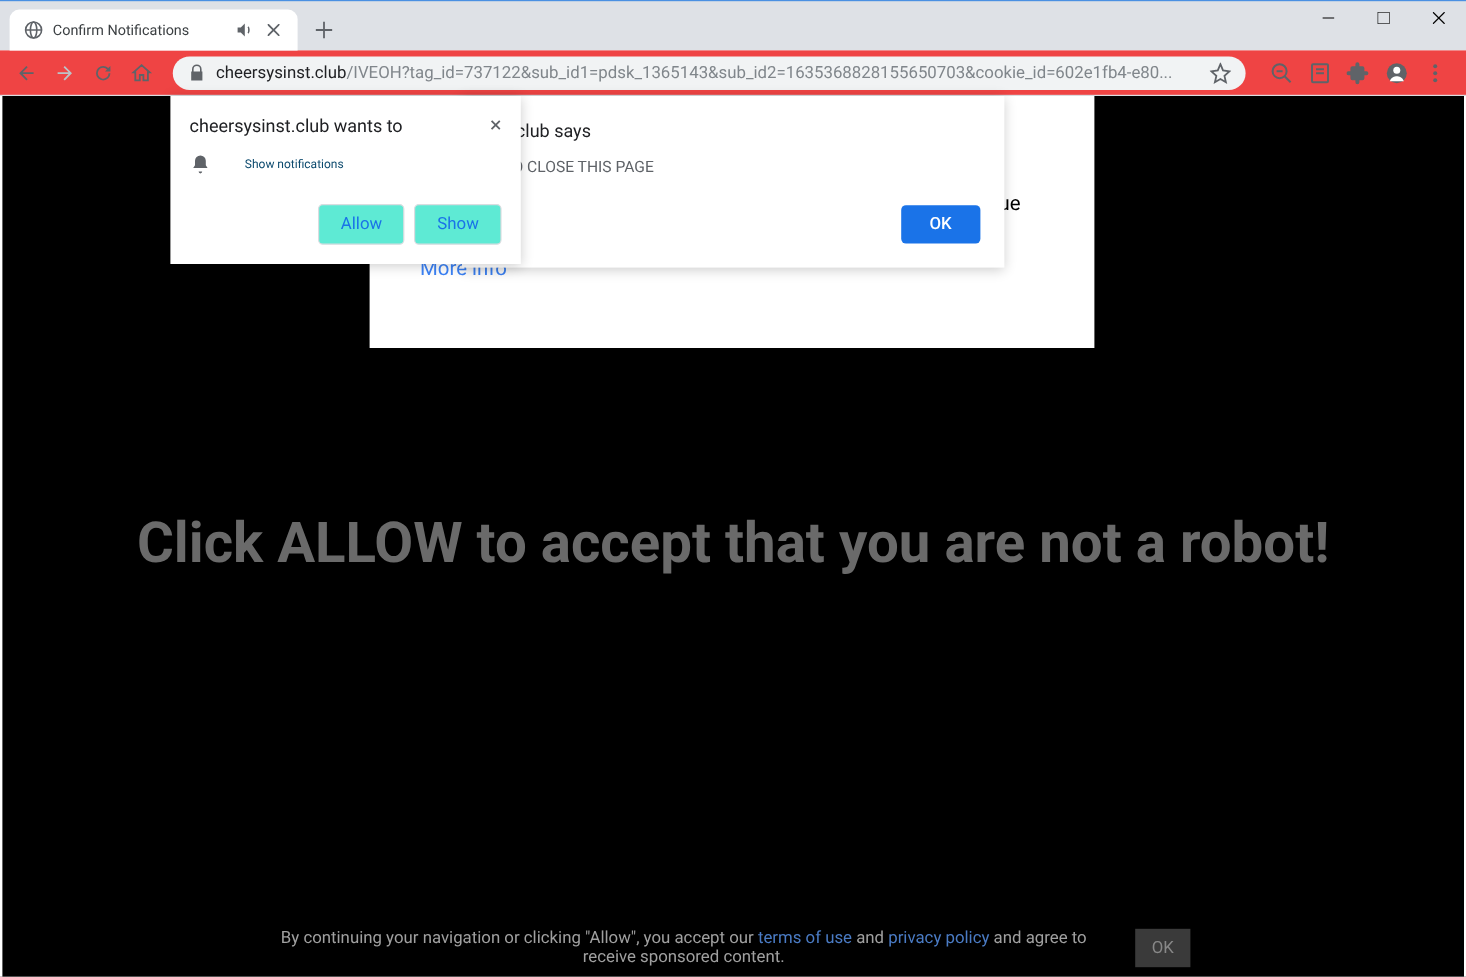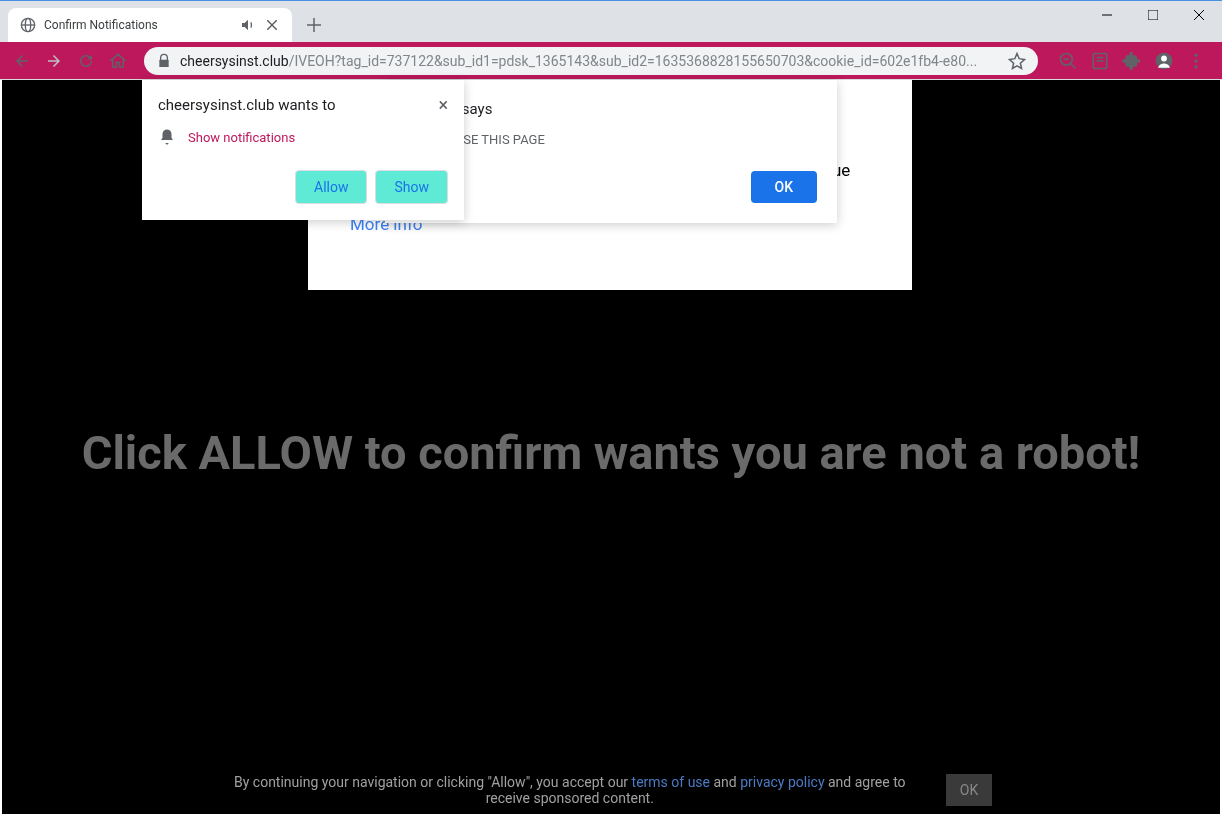--- a/index.html
+++ b/index.html
@@ -4,29 +4,29 @@
   <style>
     * { margin: 0; padding: 0; box-sizing: border-box; font-family: -apple-system, BlinkMacSystemFont, "Segoe UI", Roboto, Arial, sans-serif; }
     body { width: 1222px; height: 814px; overflow: hidden; background: #fff; position: relative; }
     
     
     .window-controls { position: absolute; top: 0; right: 0; height: 30px; display: flex; align-items: center; z-index: 100; }
     .win-btn { width: 46px; height: 30px; display: flex; align-items: center; justify-content: center; cursor: pointer; }
     
     
     .tab-bar { height: 42px; background: #dee1e6; display: flex; align-items: flex-end; padding-left: 8px; border-top: 1px solid #4a90e2; }
-    .tab { background: #fff; height: 34px; width: 284px; border-radius: 8px 8px 0 0; display: flex; align-items: center; padding: 0 12px; gap: 8px; position: relative; }
+    .tab { background: #fff; height: 34px; width: 240px; border-radius: 8px 8px 0 0; display: flex; align-items: center; padding: 0 12px; gap: 8px; position: relative; }
     .tab-favicon { width: 16px; height: 16px; color: #5f6368; }
     .tab-title { flex: 1; font-size: 12px; color: #3c4043; white-space: nowrap; overflow: hidden; text-overflow: ellipsis; }
     .tab-audio { width: 16px; height: 16px; color: #5f6368; }
     .tab-close { width: 16px; height: 16px; border-radius: 50%; display: flex; align-items: center; justify-content: center; cursor: pointer; color: #5f6368; }
     .new-tab-btn { width: 28px; height: 28px; margin-left: 8px; margin-bottom: 3px; border-radius: 50%; display: flex; align-items: center; justify-content: center; cursor: pointer; color: #5f6368; }
     
     
-    .toolbar { height: 38px; background: #be185d; display: flex; align-items: center; padding: 0 8px; gap: 4px; border-bottom: 1px solid #dadce0; }
+    .toolbar { height: 38px; background: #ef4444; display: flex; align-items: center; padding: 0 8px; gap: 4px; border-bottom: 1px solid #dadce0; }
     .nav-btn { width: 28px; height: 28px; border-radius: 50%; display: flex; align-items: center; justify-content: center; cursor: pointer; color: #5f6368; }
     .nav-btn.disabled { color: #bdc1c6; cursor: default; }
     .omnibox { flex: 1; height: 28px; background: #f1f3f4; border-radius: 14px; display: flex; align-items: center; padding: 0 12px; gap: 8px; margin: 0 8px; }
     .lock-icon { width: 16px; height: 16px; color: #5f6368; }
     .url-text { flex: 1; font-size: 14px; color: #202124; white-space: nowrap; overflow: hidden; }
     .url-path { color: #80868b; }
     .star-btn { color: #5f6368; }
     .toolbar-right { display: flex; align-items: center; gap: 12px; padding: 0 8px; }
     .tb-icon { width: 20px; height: 20px; color: #5f6368; cursor: pointer; }
     
@@ -37,27 +37,27 @@
     .partial-text { position: absolute; top: 80px; left: 524px; color: #000; font-size: 17px; }
     .main-heading { position: absolute; top: 345px; left: 0; right: 0; text-align: center; font-size: 47px; font-weight: bold; color: #6a6a6a; }
     
     
     .footer { position: absolute; bottom: 8px; left: 0; right: 0; display: flex; align-items: center; justify-content: center; gap: 36px; padding: 0 30px; }
     .footer-text { color: #a0a0a0; font-size: 14px; text-align: center; max-width: 680px; }
     .footer-link { color: #4a7bc4; }
     .footer-ok { background: #3a3a3a; color: #888; padding: 8px 14px; cursor: pointer; font-size: 14px; }
     
     
-    .notif-popup { position: absolute; top: 80px; left: 142px; width: 322px; background: #fff; box-shadow: 0 2px 10px rgba(0,0,0,0.2); z-index: 50; padding: 16px; }
+    .notif-popup { position: absolute; top: 80px; left: 142px; width: 292px; background: #fff; box-shadow: 0 2px 10px rgba(0,0,0,0.2); z-index: 50; padding: 16px; }
     .notif-header { display: flex; justify-content: space-between; align-items: flex-start; }
     .notif-title { font-size: 15px; color: #202124; }
     .notif-close { cursor: pointer; color: #5f6368; font-size: 18px; line-height: 1; }
     .notif-body { display: flex; align-items: center; gap: 12px; margin-top: 14px; }
     .notif-bell { width: 18px; height: 18px; color: #5f6368; }
-    .notif-label { font-size: 13px; color: #be185d; }
+    .notif-label { font-size: 10px; color: #0c4a6e; margin-left: 16px; }
     .notif-buttons { display: flex; justify-content: flex-end; gap: 8px; margin-top: 24px; }
     .notif-btn { padding: 8px 18px; border: 1px solid #dadce0; border-radius: 4px; background: #5eead4; color: #1a73e8; font-size: 14px; cursor: pointer; }
     
     
     .alert-dialog { position: absolute; top: 80px; left: 385px; width: 452px; background: #fff; box-shadow: 0 2px 10px rgba(0,0,0,0.2); z-index: 40; padding: 20px; }
     .alert-title { font-size: 15px; color: #202124; margin-bottom: 14px; }
     .alert-body { font-size: 13px; color: #5f6368; margin-bottom: 24px; }
     .alert-buttons { display: flex; justify-content: flex-end; }
     .alert-ok { padding: 8px 24px; background: #1a73e8; color: #fff; border: none; border-radius: 4px; font-size: 14px; cursor: pointer; font-weight: 500; }
   </style>
@@ -165,21 +165,21 @@
         <circle cx="12" cy="19" r="2" fill="currentColor"></circle>
       </svg>
   </div>
 </div>
 
 <div class="page-content">
   <div class="white-box">
     <span class="partial-text">ue</span>
     <a class="more-info">More info</a>
   </div>
-  <div class="main-heading">Click ALLOW to confirm wants you are not a robot!</div>
+  <div class="main-heading">Click ALLOW to accept that you are not a robot!</div>
   <div class="footer">
     <div class="footer-text">
       <span>By continuing your navigation or clicking "Allow", you accept our </span><a class="footer-link">terms of use</a><span> and </span><a class="footer-link">privacy policy</a><span> and agree to receive sponsored content.</span>
     </div>
     <div class="footer-ok">OK</div>
   </div>
 </div>
 
 <div class="alert-dialog">
   <div class="alert-title">nst.club says</div>

